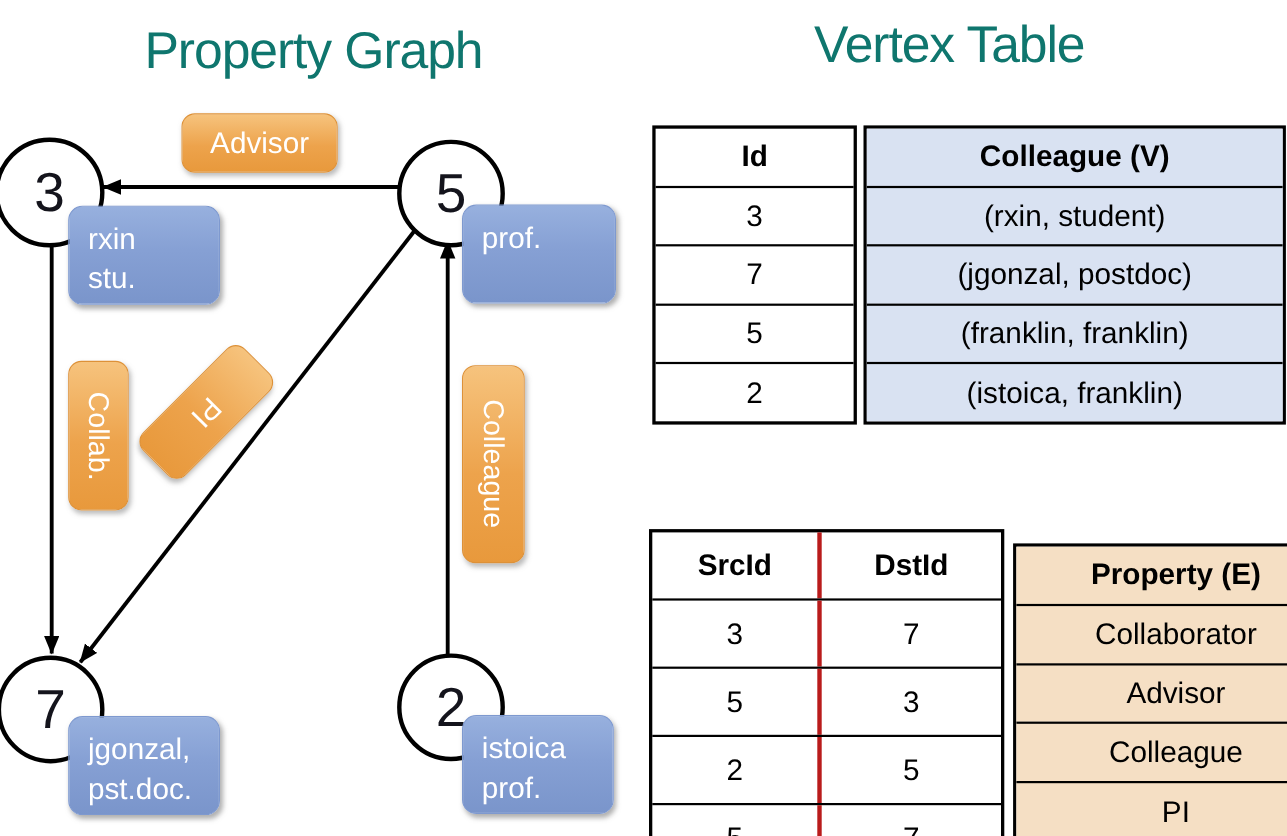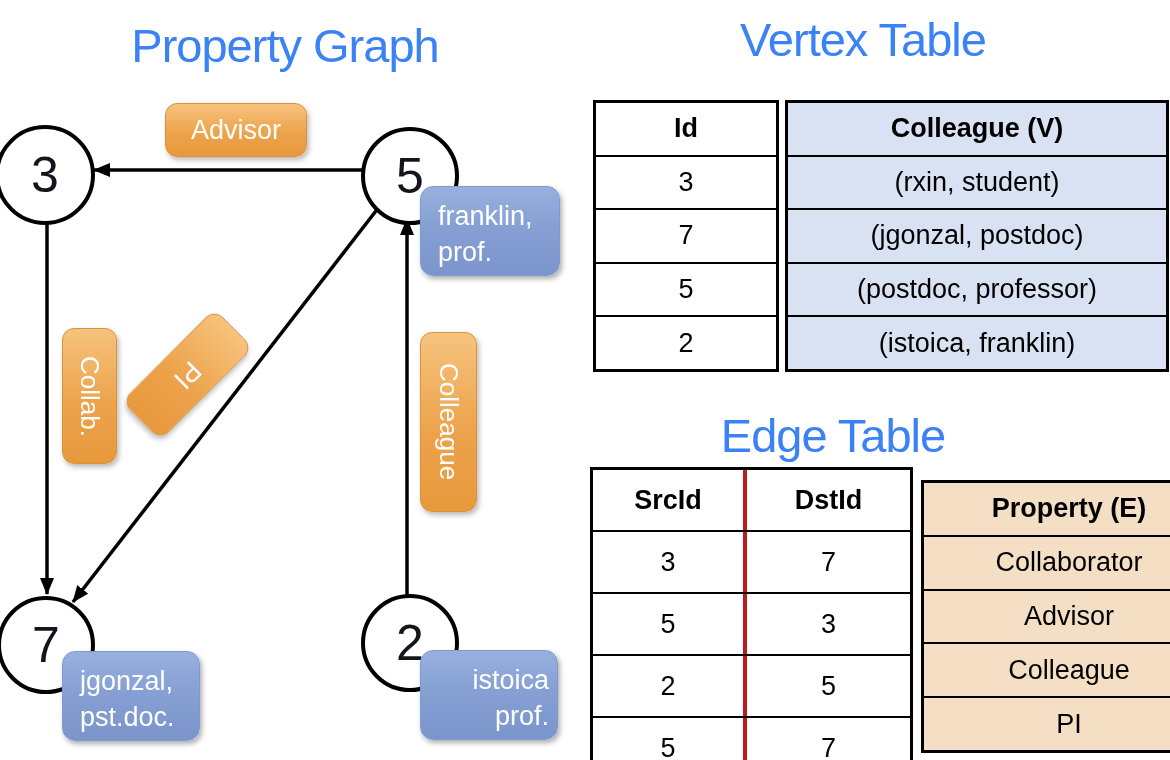--- a/index.html
+++ b/index.html
@@ -1,21 +1,21 @@
 <!DOCTYPE html>
 <html><head>
 <meta charset="utf-8">
 <style>
   html,body{margin:0;padding:0;background:#fff;}
   .canvas{position:relative;width:1170px;height:760px;background:#ffffff;overflow:hidden;
           font-family:"Liberation Sans",sans-serif;color:#000;}
   .abs{position:absolute;}
 
   
-  .big-title{font-size:47px;font-weight:400;letter-spacing:-1px;text-align:center;color:#3b82f6;}
+  .big-title{font-size:47px;font-weight:400;letter-spacing:-1px;text-align:center;color:#0f766e;}
 
   
   .node{position:absolute;background:#fff;border:4px solid #000;border-radius:50%;
         display:flex;align-items:center;justify-content:center;
         font-size:50px;color:#14141c;}
 
   
   .bbox{position:absolute;border-radius:13px;color:#fff;font-size:27px;line-height:1.32;
         padding:12px 8px 0 17px;box-sizing:border-box;
         background:linear-gradient(180deg,#97b0de 0%,#86a0d4 45%,#7a95cb 100%);
@@ -23,21 +23,21 @@
 
   
   .obox{position:absolute;border-radius:12px;color:#fff;font-size:27px;
         display:flex;align-items:center;justify-content:center;box-sizing:border-box;
         background:linear-gradient(180deg,#f6c37d 0%,#eda34c 55%,#e8993c 100%);
         border:1px solid #dd9138;box-shadow:2px 3px 5px rgba(120,120,120,.5);}
   .vtext{writing-mode:vertical-rl;}
 
   
   .tcol{position:absolute;border:3px solid #000;box-sizing:border-box;background:#fff;
-        display:flex;flex-direction:column;}
+        display:flex;flex-direction:column;margin-top:14px;}
   .trow{flex:1;display:flex;align-items:center;justify-content:center;
         font-size:27px;border-top:2px solid #000;}
   .trow:first-child{border-top:none;}
   .thead{font-weight:bold;}
   .fill-blue{background:#d9e2f2;}
   .fill-tan{background:#f5dfc4;}
   .twocol .trow{padding:0;}
   .cellpair{display:flex;width:100%;height:100%;}
   .cellpair > div{flex-shrink:0;display:flex;align-items:center;justify-content:center;height:100%;box-sizing:border-box;}
   .cp-src{width:150px;}
@@ -70,29 +70,32 @@
   <div class="node" style="left:361px;top:127px;width:90px;height:90px;">
     <span>5</span>
   </div>
   <div class="node" style="left:-3px;top:596px;width:90px;height:90px;">
     <span>7</span>
   </div>
   <div class="node" style="left:361px;top:594px;width:90px;height:90px;">
     <span>2</span>
   </div>
 
+  <div class="bbox" style="left:62px;top:187px;width:138px;height:90px;">
+    <div>rxin</div>
+    <div>stu.</div>
+  </div>
   <div class="bbox" style="left:420px;top:186px;width:140px;height:90px;">
-    <div>franklin,</div>
     <div>prof.</div>
   </div>
   <div class="bbox" style="left:62px;top:651px;width:138px;height:90px;">
     <div>jgonzal,</div>
     <div>pst.doc.</div>
   </div>
-  <div class="bbox" style="left:420px;top:650px;width:138px;height:90px;text-align:right;">
+  <div class="bbox" style="left:420px;top:650px;width:138px;height:90px;">
     <div>istoica</div>
     <div>prof.</div>
   </div>
 
   <div class="obox" style="left:165px;top:103px;width:142px;height:54px;">
     <span>Advisor</span>
   </div>
   <div class="obox" style="left:62px;top:328px;width:55px;height:136px;font-size:26px;">
     <span class="vtext">Collab.</span>
   </div>
@@ -110,25 +113,24 @@
     <div class="trow">3</div>
     <div class="trow">7</div>
     <div class="trow">5</div>
     <div class="trow">2</div>
   </div>
 
   <div class="tcol" style="left:785px;top:100px;width:384px;height:272px;">
     <div class="trow thead fill-blue">Colleague (V)</div>
     <div class="trow fill-blue">(rxin, student)</div>
     <div class="trow fill-blue">(jgonzal, postdoc)</div>
-    <div class="trow fill-blue">(postdoc, professor)</div>
+    <div class="trow fill-blue">(franklin, franklin)</div>
     <div class="trow fill-blue">(istoica, franklin)</div>
   </div>
 
-  <div class="abs big-title" style="left:593px;top:408px;width:480px;">Edge Table</div>
 
   <div class="tcol twocol" style="left:590px;top:467px;width:323px;height:314px;justify-content:center;">
     <div class="trow">
       <div class="cellpair">
         <div class="cp-src thead">SrcId</div>
         <div class="cp-dst thead">DstId</div>
       </div>
     </div>
     <div class="trow">
       <div class="cellpair">

